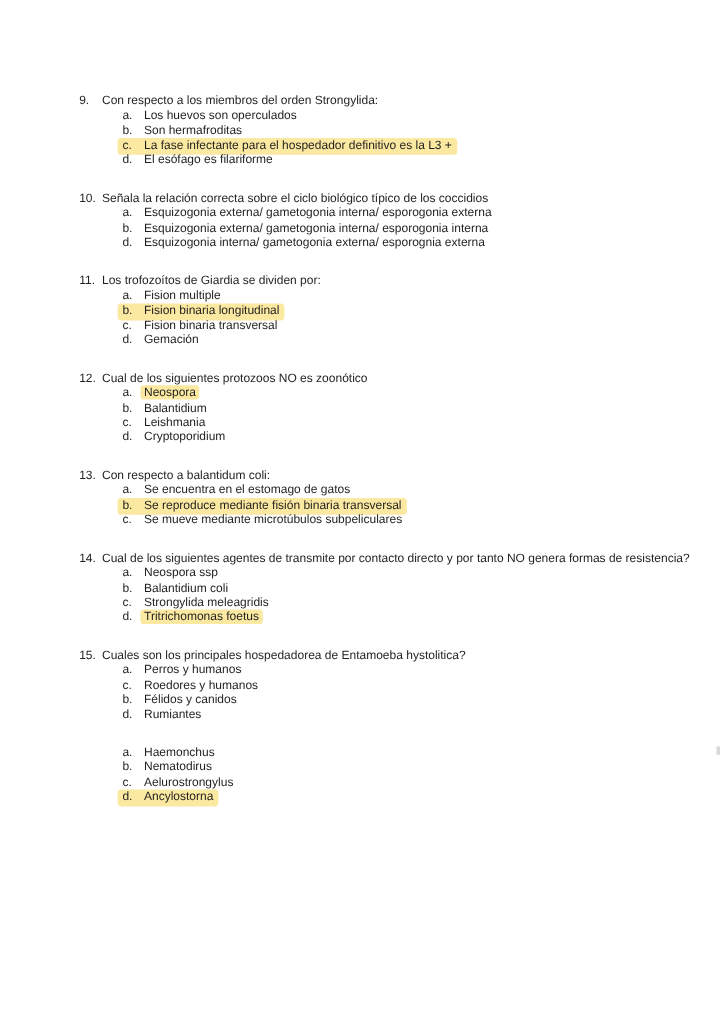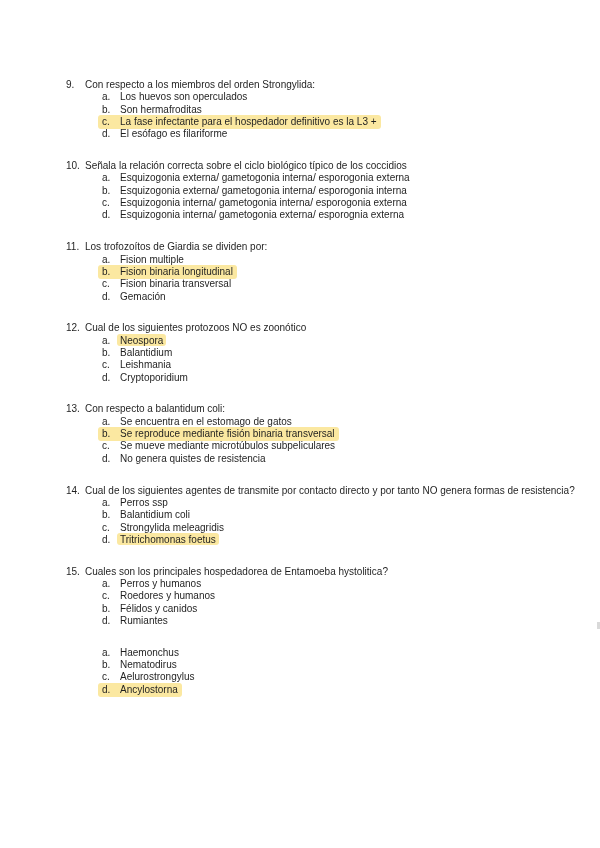--- a/index.html
+++ b/index.html
@@ -65,21 +65,20 @@
         <div class="q-line q-header"><span class="q-num">9.</span><span class="q-text">Con respecto a los miembros del orden Strongylida:</span></div>
         <div class="q-line option"><span class="opt-inner"><span class="opt-letter">a.</span><span class="opt-text">Los huevos son operculados</span></span></div>
         <div class="q-line option"><span class="opt-inner"><span class="opt-letter">b.</span><span class="opt-text">Son hermafroditas</span></span></div>
         <div class="q-line option"><span class="opt-inner hl"><span class="opt-letter">c.</span><span class="opt-text">La fase infectante para el hospedador definitivo es la L3 +</span></span></div>
         <div class="q-line option"><span class="opt-inner"><span class="opt-letter">d.</span><span class="opt-text">El esófago es filariforme</span></span></div>
       </div>
       <div class="question">
         <div class="q-line q-header"><span class="q-num">10.</span><span class="q-text">Señala la relación correcta sobre el ciclo biológico típico de los coccidios</span></div>
         <div class="q-line option"><span class="opt-inner"><span class="opt-letter">a.</span><span class="opt-text">Esquizogonia externa/ gametogonia interna/ esporogonia externa</span></span></div>
         <div class="q-line option"><span class="opt-inner"><span class="opt-letter">b.</span><span class="opt-text">Esquizogonia externa/ gametogonia interna/ esporogonia interna</span></span></div>
-        <div class="q-line option"><span class="opt-inner"><span class="opt-letter">c.</span><span class="opt-text">Esquizogonia interna/ gametogonia interna/ esporogonia externa</span></span></div>
         <div class="q-line option"><span class="opt-inner"><span class="opt-letter">d.</span><span class="opt-text">Esquizogonia interna/ gametogonia externa/ esporognia externa</span></span></div>
       </div>
       <div class="question">
         <div class="q-line q-header"><span class="q-num">11.</span><span class="q-text">Los trofozoítos de Giardia se dividen por:</span></div>
         <div class="q-line option"><span class="opt-inner"><span class="opt-letter">a.</span><span class="opt-text">Fision multiple</span></span></div>
         <div class="q-line option"><span class="opt-inner hl"><span class="opt-letter">b.</span><span class="opt-text">Fision binaria longitudinal</span></span></div>
         <div class="q-line option"><span class="opt-inner"><span class="opt-letter">c.</span><span class="opt-text">Fision binaria transversal</span></span></div>
         <div class="q-line option"><span class="opt-inner"><span class="opt-letter">d.</span><span class="opt-text">Gemación</span></span></div>
       </div>
       <div class="question">
@@ -87,25 +86,24 @@
         <div class="q-line option"><span class="opt-inner"><span class="opt-letter">a.</span><span class="opt-text hl">Neospora</span></span></div>
         <div class="q-line option"><span class="opt-inner"><span class="opt-letter">b.</span><span class="opt-text">Balantidium</span></span></div>
         <div class="q-line option"><span class="opt-inner"><span class="opt-letter">c.</span><span class="opt-text">Leishmania</span></span></div>
         <div class="q-line option"><span class="opt-inner"><span class="opt-letter">d.</span><span class="opt-text">Cryptoporidium</span></span></div>
       </div>
       <div class="question">
         <div class="q-line q-header"><span class="q-num">13.</span><span class="q-text">Con respecto a balantidum coli:</span></div>
         <div class="q-line option"><span class="opt-inner"><span class="opt-letter">a.</span><span class="opt-text">Se encuentra en el estomago de gatos</span></span></div>
         <div class="q-line option"><span class="opt-inner hl"><span class="opt-letter">b.</span><span class="opt-text">Se reproduce mediante fisión binaria transversal</span></span></div>
         <div class="q-line option"><span class="opt-inner"><span class="opt-letter">c.</span><span class="opt-text">Se mueve mediante microtúbulos subpeliculares</span></span></div>
-        <div class="q-line option"><span class="opt-inner"><span class="opt-letter">d.</span><span class="opt-text">No genera quistes de resistencia</span></span></div>
       </div>
       <div class="question">
         <div class="q-line q-header"><span class="q-num">14.</span><span class="q-text">Cual de los siguientes agentes de transmite por contacto directo y por tanto NO genera formas de resistencia?</span></div>
-        <div class="q-line option"><span class="opt-inner"><span class="opt-letter">a.</span><span class="opt-text">Perros ssp</span></span></div>
+        <div class="q-line option"><span class="opt-inner"><span class="opt-letter">a.</span><span class="opt-text">Neospora ssp</span></span></div>
         <div class="q-line option"><span class="opt-inner"><span class="opt-letter">b.</span><span class="opt-text">Balantidium coli</span></span></div>
         <div class="q-line option"><span class="opt-inner"><span class="opt-letter">c.</span><span class="opt-text">Strongylida meleagridis</span></span></div>
         <div class="q-line option"><span class="opt-inner"><span class="opt-letter">d.</span><span class="opt-text hl">Tritrichomonas foetus</span></span></div>
       </div>
       <div class="question">
         <div class="q-line q-header"><span class="q-num">15.</span><span class="q-text">Cuales son los principales hospedadorea de Entamoeba hystolitica?</span></div>
         <div class="q-line option"><span class="opt-inner"><span class="opt-letter">a.</span><span class="opt-text">Perros y humanos</span></span></div>
         <div class="q-line option"><span class="opt-inner"><span class="opt-letter">c.</span><span class="opt-text">Roedores y humanos</span></span></div>
         <div class="q-line option"><span class="opt-inner"><span class="opt-letter">b.</span><span class="opt-text">Félidos y canidos</span></span></div>
         <div class="q-line option"><span class="opt-inner"><span class="opt-letter">d.</span><span class="opt-text">Rumiantes</span></span></div>

